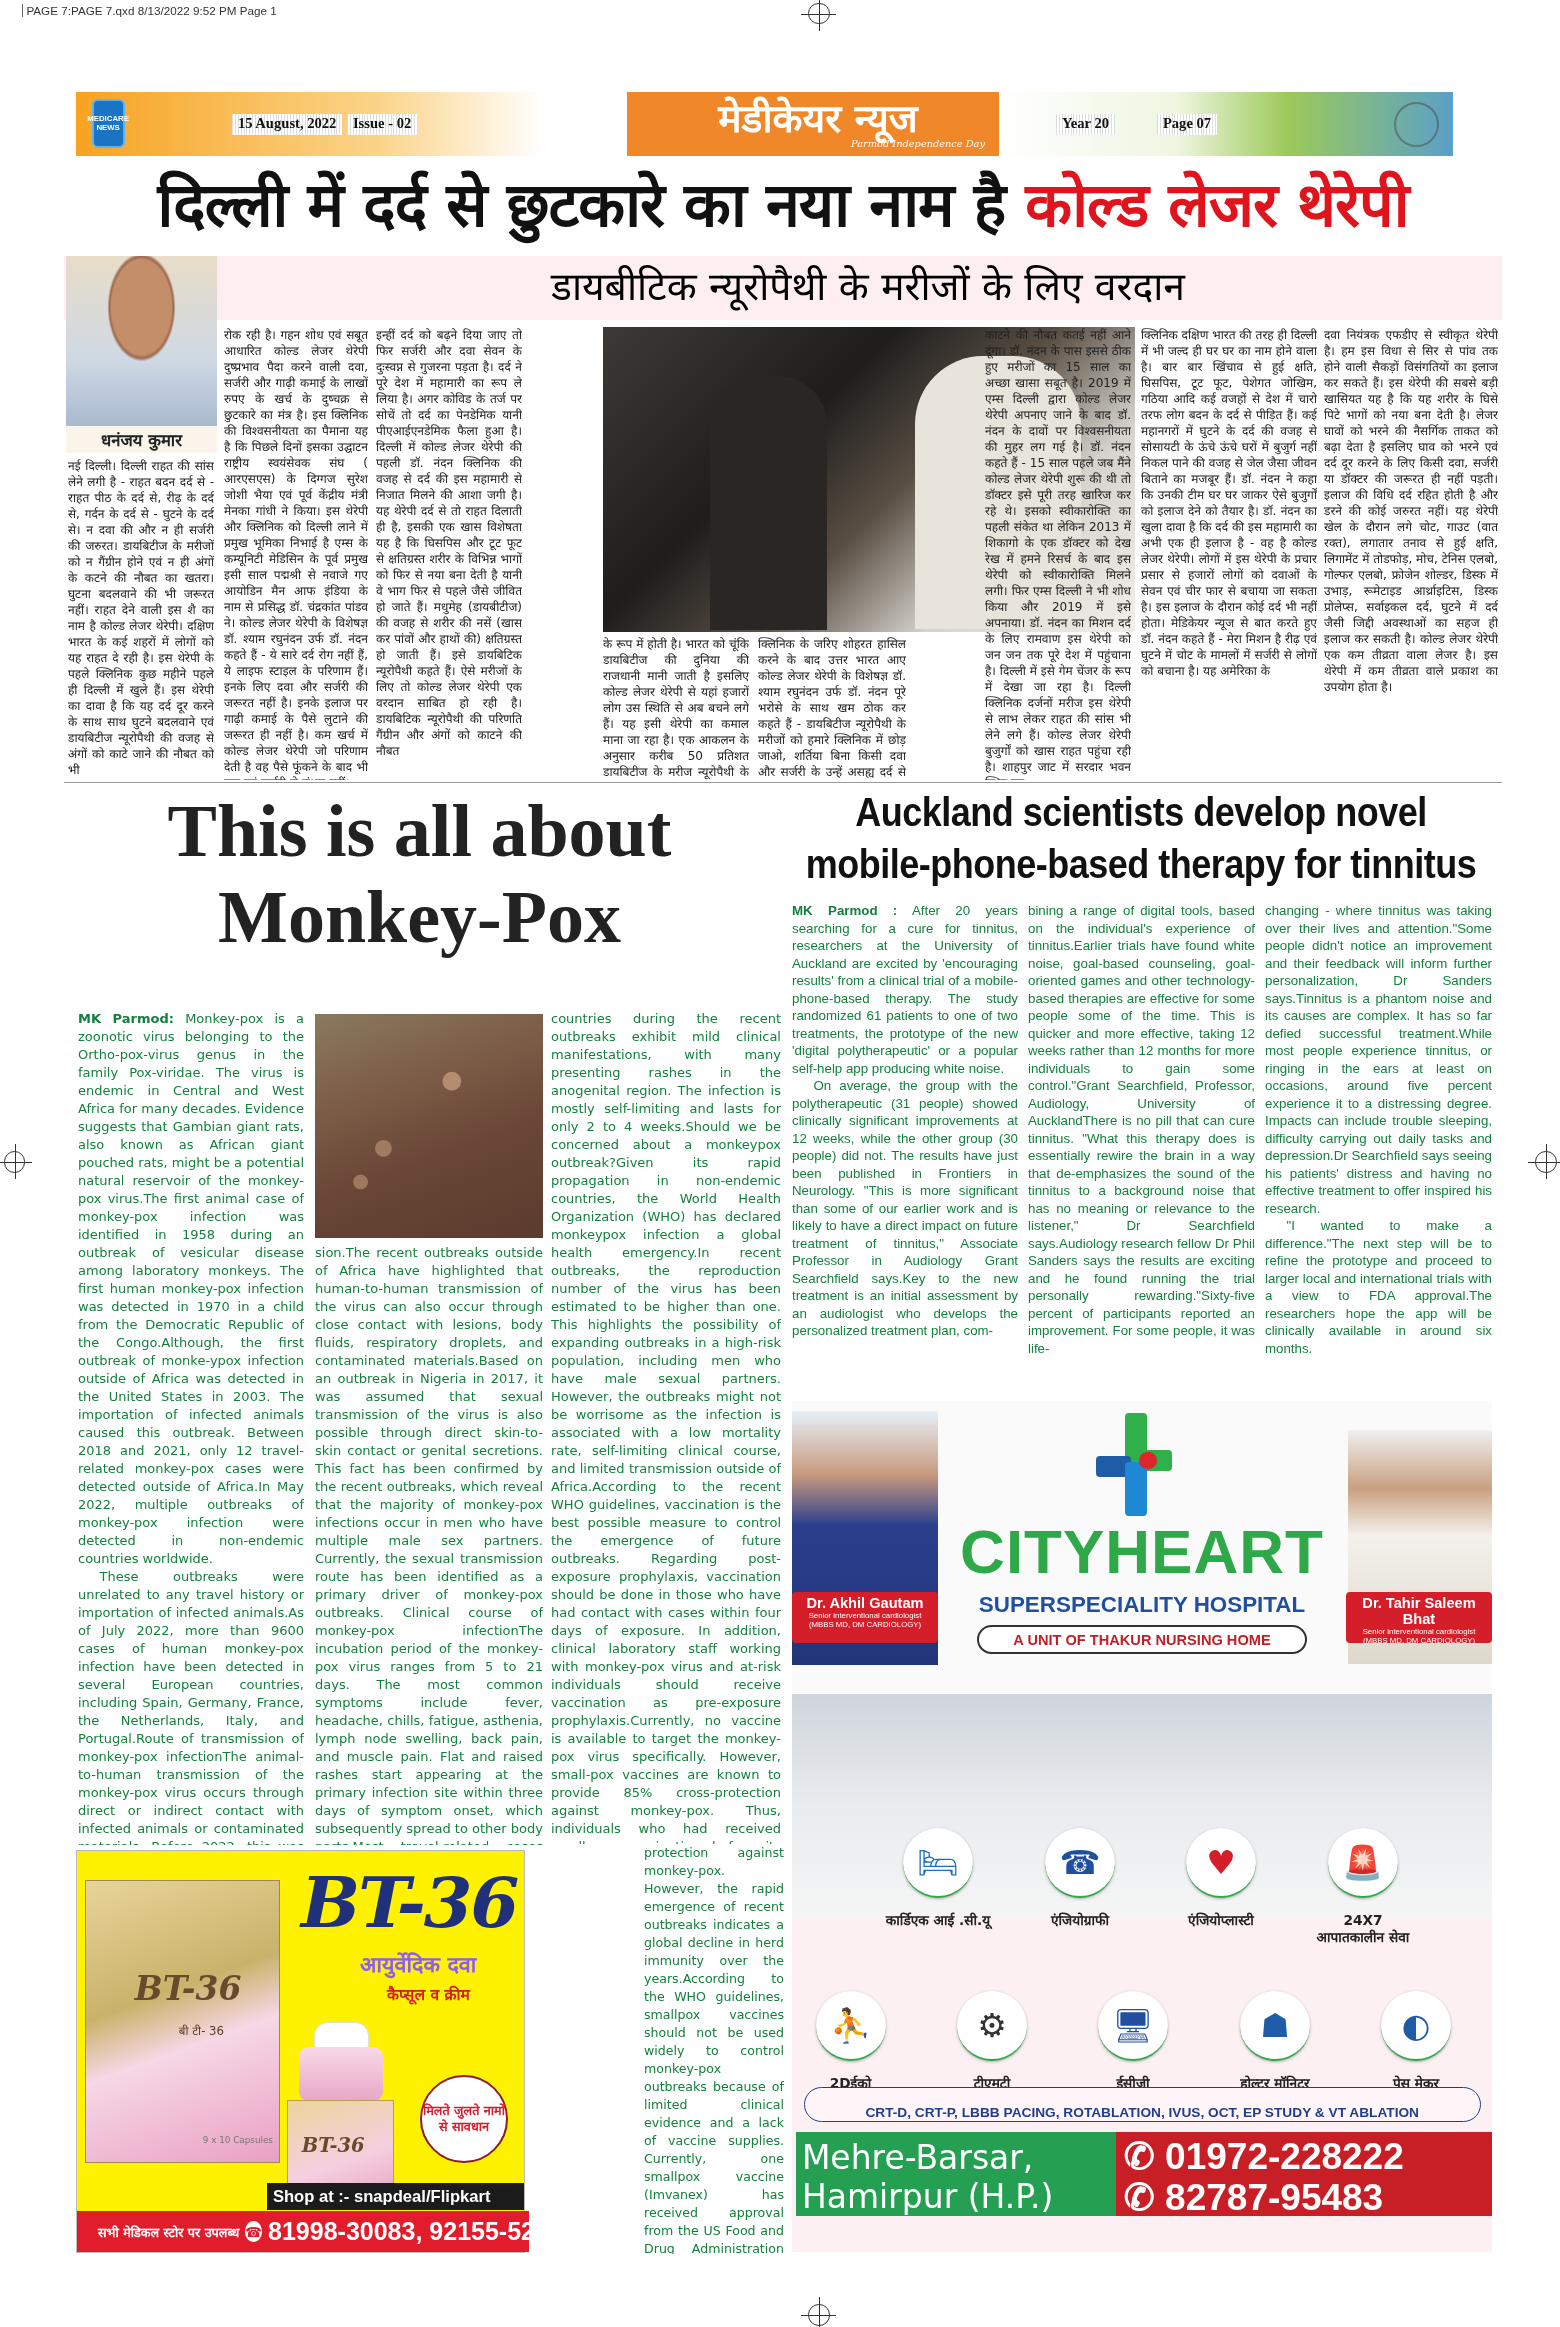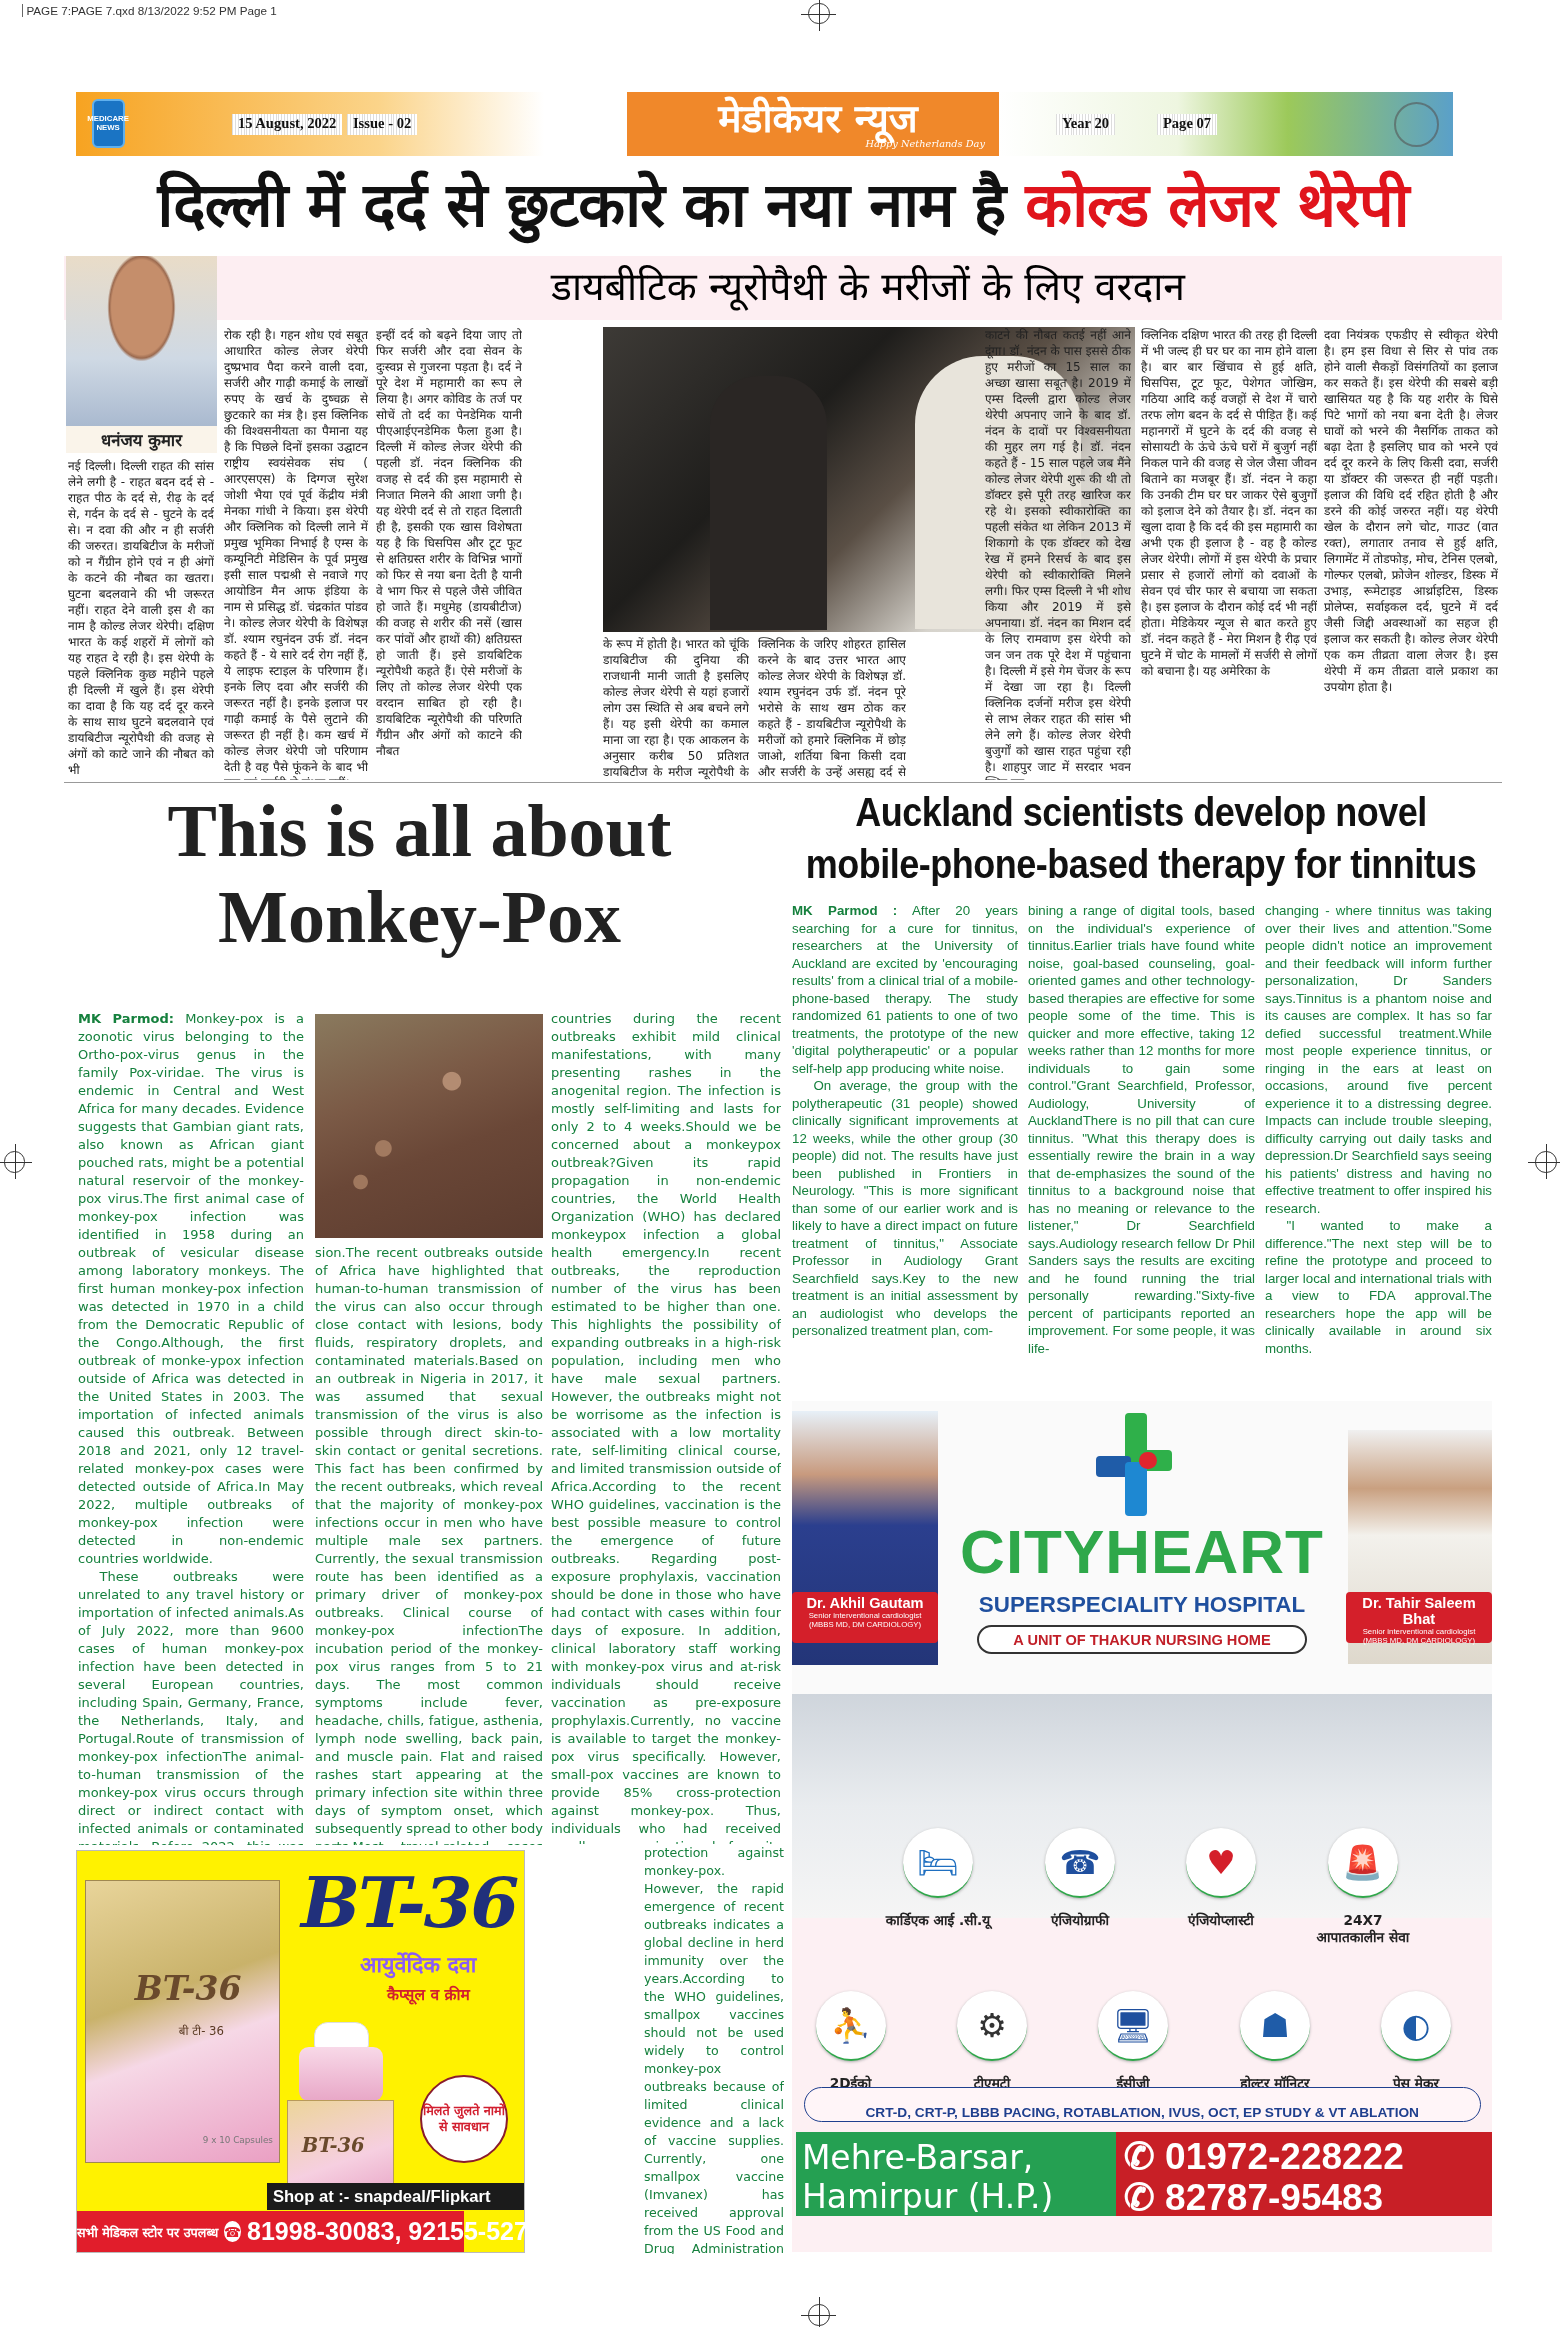--- a/index.html
+++ b/index.html
@@ -43,21 +43,21 @@
 .bt-title{position:absolute;left:224px;top:9.8px;font:italic bold 70px "DejaVu Serif",serif;color:#21307b;letter-spacing:-2px}
 .bt-sub{position:absolute;left:283px;top:98px;font:bold 21.5px "DejaVu Sans",sans-serif;color:#8b5cf6}
 .bt-sub2{position:absolute;left:310px;top:132px;font:bold 15.6px "DejaVu Sans",sans-serif;color:#d21f2f}
 .bt-jar{position:absolute;left:210px;top:171px;width:107px;height:180px}
 .bt-jar .lid{position:absolute;left:27px;top:0;width:55px;height:27px;background:#fff;border-radius:13.7px 13.7px 3.9px 3.9px;border:1px solid #ddd}
 .bt-jar .body{position:absolute;left:11.7px;top:25px;width:84px;height:54px;background:linear-gradient(#f8d9e8,#e8a7c7);border-radius:9.8px}
 .bt-jar .box{position:absolute;left:0;top:78px;width:107px;height:98px;background:linear-gradient(160deg,#ecd59a,#f6cfe0 60%,#e8a7c7);border:1px solid #b89a5a}
 .bt-jar .box span{position:absolute;left:13.7px;top:33px;font:italic bold 19.5px "DejaVu Serif",serif;color:#6a4a2c}
 .bt-bubble{position:absolute;left:343px;top:224px;width:88px;height:88px;border:2.9px solid #8a1c2c;border-radius:50%;background:#fff;display:flex;align-items:center;justify-content:center;text-align:center;font:bold 12.7px "DejaVu Sans",sans-serif;color:#d21f2f;line-height:15.6px}
 .bt-shop{position:absolute;left:190px;top:332px;width:257px;height:27px;background:#1b1b1b;color:#fff;font:bold 16.6px "Liberation Sans",sans-serif;padding:3.9px 5.9px;white-space:nowrap}
-.bt-foot{position:absolute;left:0;bottom:0;width:387px;height:41px;background:#e11d2b;color:#fff;display:flex;align-items:center;padding-left:0;white-space:nowrap}
+.bt-foot{position:absolute;left:0;bottom:0;width:452px;height:41px;background:#e11d2b;color:#fff;display:flex;align-items:center;padding-left:21px;white-space:nowrap}
 .bt-foot .a{font:bold 12.7px "DejaVu Sans",sans-serif;margin-right:5.9px}
 .bt-foot .ph{width:21.5px;height:21.5px;background:#fff;border-radius:50%;color:#e11d2b;font:bold 13.7px "DejaVu Sans",sans-serif;display:inline-flex;align-items:center;justify-content:center;margin-right:5.9px}
 .bt-foot .n{font:bold 25px "Liberation Sans",sans-serif}
 .ch-ad{position:absolute;left:792px;top:1401px;width:700px;height:851px;background:#fdf0f3;overflow:hidden}
 .ch-top{position:absolute;left:0;top:0;width:700px;height:293px;background:#fafafa}
 .ch-floor{position:absolute;left:0;top:293px;width:700px;height:224px;background:linear-gradient(180deg,#cfd5dc 0%,#e9ecef 50%,#f5f5f5 100%)}
 .ch-doc1{position:absolute;left:0;top:9.8px;width:146px;height:254px;background:linear-gradient(180deg,#e7f0f8 0%,#c89a7e 25%,#2b3f8e 45%,#233578 100%)}
 .ch-doc2{position:absolute;left:556px;top:29px;width:144px;height:234px;background:linear-gradient(180deg,#f0f0f0 0%,#c9a080 25%,#f3f1ec 45%,#ded8cc 100%)}
 .ch-cross{position:absolute;left:304px;top:11.7px;width:78px;height:107px}
 .ch-cross .v1{position:absolute;left:29px;top:0;width:21.5px;height:54px;background:#2fb04a;border-radius:3.9px}
@@ -90,21 +90,21 @@
 
 <div class="banner">
   <div class="logo-badge">
     <span>MEDICARE</span>
     <span>NEWS</span>
   </div>
   <div class="ban-box" style="left:156px">15 August, 2022</div>
   <div class="ban-box" style="left:271px">Issue - 02</div>
   <div class="masthead">
     <span class="t">मेडीकेयर न्यूज</span>
-    <span class="s">Happy Netherlands Day</span>
+    <span class="s">Parmod Independence Day</span>
   </div>
   <div class="ban-box" style="left:980px">Year 20</div>
   <div class="ban-box" style="left:1081px">Page 07</div>
   <div class="stetho"></div>
 </div>
 
 <div class="hl1">
   <span>दिल्ली में दर्द से छुटकारे का नया नाम है</span>
   <span class="red">कोल्ड लेजर थेरेपी</span>
 </div>

